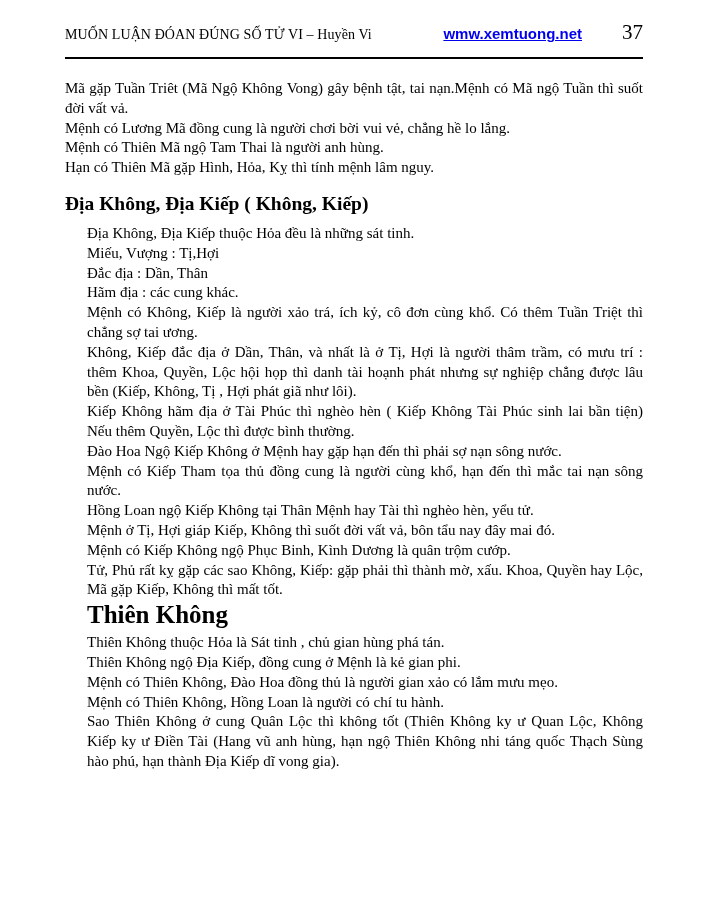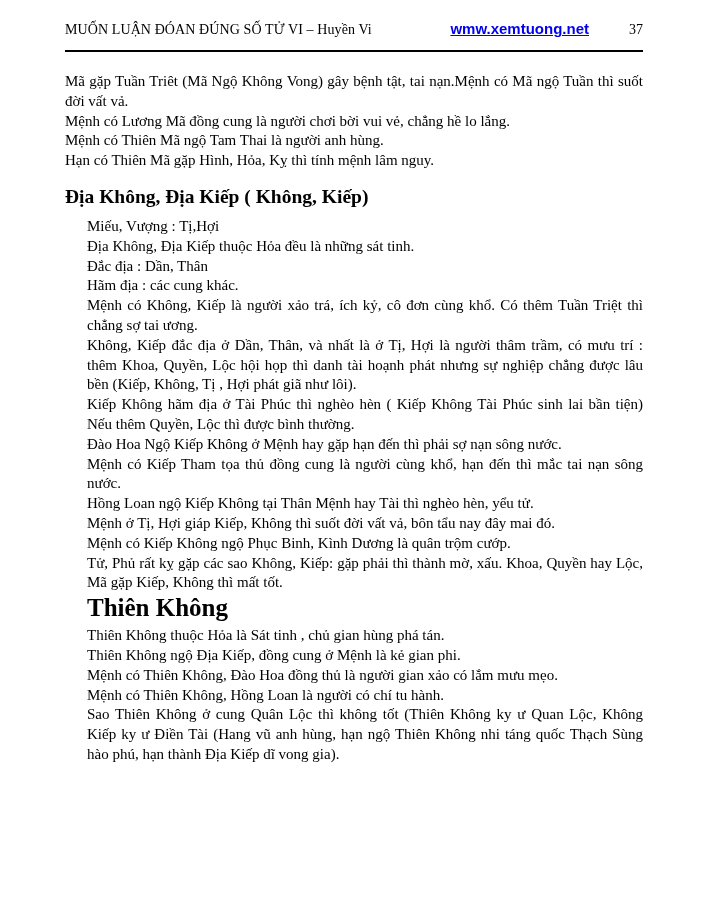--- a/index.html
+++ b/index.html
@@ -39,21 +39,21 @@
   .website-link {
     font-family: "Liberation Sans", "DejaVu Sans", sans-serif;
     font-weight: bold;
     font-size: 15px;
     color: #0000ee;
     text-decoration: underline;
     cursor: pointer;
     white-space: nowrap;
   }
   .page-number {
-    font-size: 14px;
+    font-size: 21px;
   }
   .content {
     margin-top: 20px;
     font-size: 15px;
     line-height: 19.8px;
     text-align: justify;
   }
   .content p {
     margin: 0;
   }
@@ -91,22 +91,22 @@
   <div class="content">
 
     <p>Mã gặp Tuần Triêt (Mã Ngộ Không Vong) gây bệnh tật, tai nạn.Mệnh có Mã ngộ Tuần thì suốt đời vất vả.</p>
     <p>Mệnh có Lương Mã đồng cung là người chơi bời vui vẻ, chẳng hề lo lắng.</p>
     <p>Mệnh có Thiên Mã ngộ Tam Thai là người anh hùng.</p>
     <p>Hạn có Thiên Mã gặp Hình, Hỏa, Kỵ thì tính mệnh lâm nguy.</p>
 
     <div class="section-heading">Địa Không, Địa Kiếp ( Không, Kiếp)</div>
 
     <div class="indent">
+      <p>Địa Không, Địa Kiếp thuộc Hỏa đều là những sát tinh.</p>
       <p>Miếu, Vượng : Tị,Hợi</p>
-      <p>Địa Không, Địa Kiếp thuộc Hỏa đều là những sát tinh.</p>
       <p>Đắc địa : Dần, Thân</p>
       <p>Hãm địa : các cung khác.</p>
       <p>Mệnh có Không, Kiếp là người xảo trá, ích kỷ, cô đơn cùng khổ. Có thêm Tuần Triệt thì chẳng sợ tai ương.</p>
       <p>Không, Kiếp đắc địa ở Dần, Thân, và nhất là ở Tị, Hợi là người thâm trầm, có mưu trí : thêm Khoa, Quyền, Lộc hội họp thì danh tài hoạnh phát nhưng sự nghiệp chẳng được lâu bền (Kiếp, Không, Tị , Hợi phát giã như lôi).</p>
       <p>Kiếp Không hãm địa ở Tài Phúc thì nghèo hèn ( Kiếp Không Tài Phúc sinh lai bần tiện) Nếu thêm Quyền, Lộc thì được bình thường.</p>
       <p>Đào Hoa Ngộ Kiếp Không ở Mệnh hay gặp hạn đến thì phải sợ nạn sông nước.</p>
       <p>Mệnh có Kiếp Tham tọa thủ đồng cung là người cùng khổ, hạn đến thì mắc tai nạn sông nước.</p>
       <p>Hồng Loan ngộ Kiếp Không tại Thân Mệnh hay Tài thì nghèo hèn, yểu tử.</p>
       <p>Mệnh ở Tị, Hợi giáp Kiếp, Không thì suốt đời vất vả, bôn tẩu nay đây mai đó.</p>
       <p>Mệnh có Kiếp Không ngộ Phục Binh, Kình Dương là quân trộm cướp.</p>

